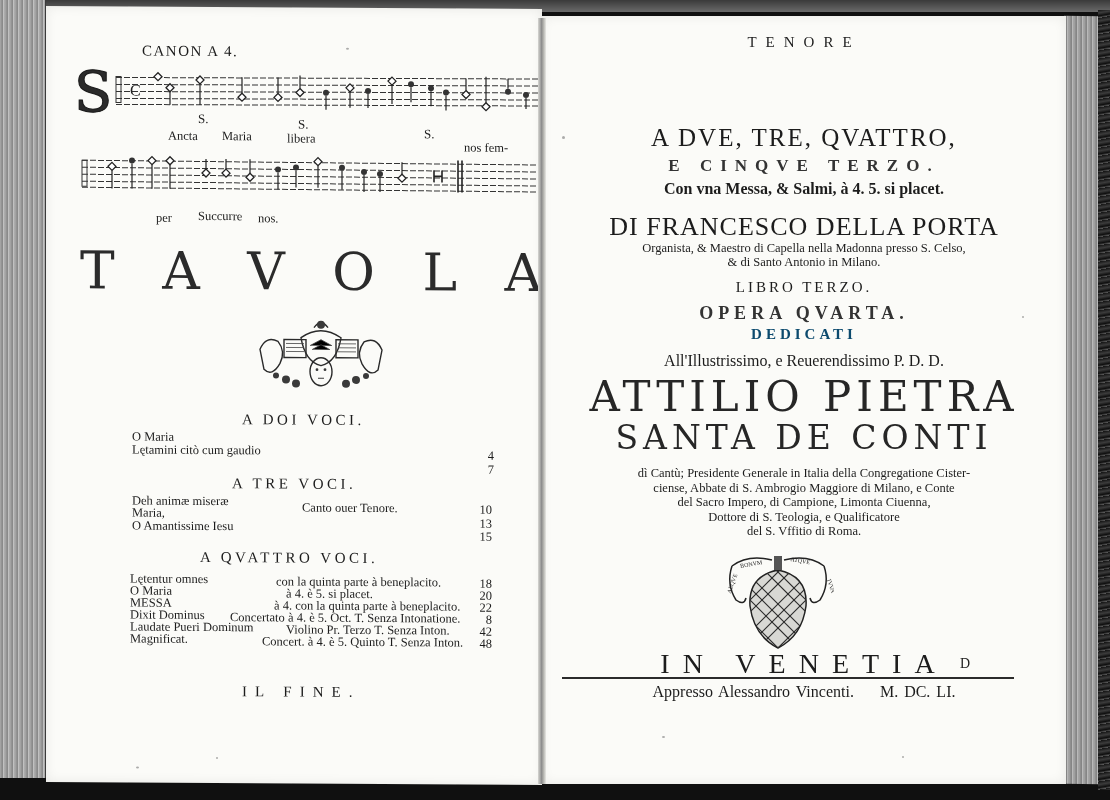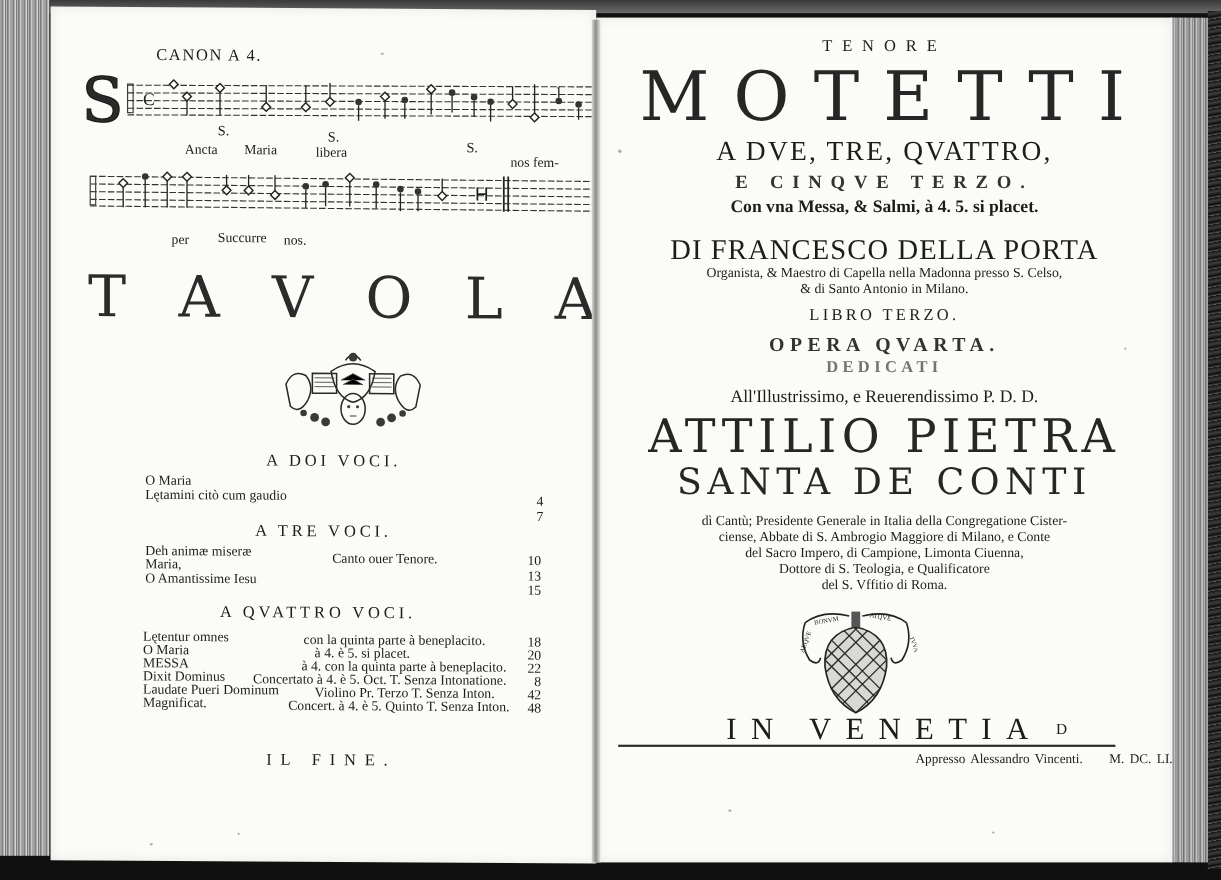--- a/index.html
+++ b/index.html
@@ -70,30 +70,30 @@
       top: 40px; font-size: 62px; line-height: 64px; letter-spacing: 22px;
       padding-left: 18px; color: #262626; font-family: "DejaVu Serif", serif;
     }
     .adue { top: 108px; font-size: 25px; letter-spacing: 2px; }
     .ecinque { top: 140px; font-size: 17px; letter-spacing: 8px; font-weight: bold; color: #333; }
     .conuna { top: 164px; font-size: 16px; font-weight: bold; }
     .difran { top: 196px; font-size: 26px; letter-spacing: 1px; }
     .organ { top: 225px; font-size: 12.5px; line-height: 14px; }
     .libro { top: 263px; font-size: 15px; letter-spacing: 3px; }
     .opera { top: 287px; font-size: 18px; letter-spacing: 5px; font-weight: bold; color: #333; }
-    .dedicati { top: 310px; font-size: 15px; letter-spacing: 4px; font-weight: bold; color: #737373; }
+    .dedicati { top: 310px; font-size: 15px; letter-spacing: 4px; font-weight: bold; color: #0c4a6e; }
     .allill { top: 336px; font-size: 16px; }
     .attilio { top: 358px; font-size: 42px; letter-spacing: 5px; line-height: 46px; color: #262626; font-family: "DejaVu Serif", serif; }
     .santa { top: 404px; font-size: 33px; letter-spacing: 5px; line-height: 36px; color: #262626; font-family: "DejaVu Serif", serif; }
     .titles { top: 450px; font-size: 12.5px; line-height: 14.5px; }
     .device { left: 180px; top: 534px; width: 112px; height: 100px; }
     .venetia { top: 632px; font-size: 28px; letter-spacing: 13px; line-height: 32px; }
     .venetia-d { left: 418px; top: 640px; font-size: 14px; }
     .rule { left: 20px; top: 661px; width: 452px; height: 2px; background: #2b2b2b; }
-    .appresso { top: 667px; font-size: 12px; word-spacing: 2px; text-align: right; }
+    .appresso { top: 667px; font-size: 16px; word-spacing: 2px; }
 
     .speck { position: absolute; background: #777; border-radius: 50%; opacity: 0.6; }
   </style>
 </head>
 <body>
 
 <div class="scan">
   <div class="top-band"></div>
   <div class="edge-left"></div>
   <div class="edge-right"></div>
@@ -310,21 +310,20 @@
     <div class="abs sect-head" style="left:196px;top:676px;letter-spacing:8px">IL FINE.</div>
 
     <span class="speck" style="left:300px;top:40px;width:3px;height:2px"></span>
     <span class="speck" style="left:460px;top:70px;width:2px;height:2px"></span>
     <span class="speck" style="left:90px;top:760px;width:3px;height:2px"></span>
     <span class="speck" style="left:170px;top:750px;width:2px;height:2px"></span>
   </div>
 
   <div class="page page-right">
     <div class="abs rp tenore">TENORE</div>
-    <div class="abs rp motetti">MOTETTI</div>
     <div class="abs rp adue">A DVE, TRE, QVATTRO,</div>
     <div class="abs rp ecinque">E CINQVE TERZO.</div>
     <div class="abs rp conuna">Con vna Messa, &amp; Salmi, à 4. 5. si placet.</div>
     <div class="abs rp difran">DI FRANCESCO DELLA PORTA</div>
     <div class="abs rp organ">
       <div>Organista, &amp; Maestro di Capella nella Madonna presso S. Celso,</div>
       <div>&amp; di Santo Antonio in Milano.</div>
     </div>
     <div class="abs rp libro">LIBRO TERZO.</div>
     <div class="abs rp opera">OPERA QVARTA.</div>

